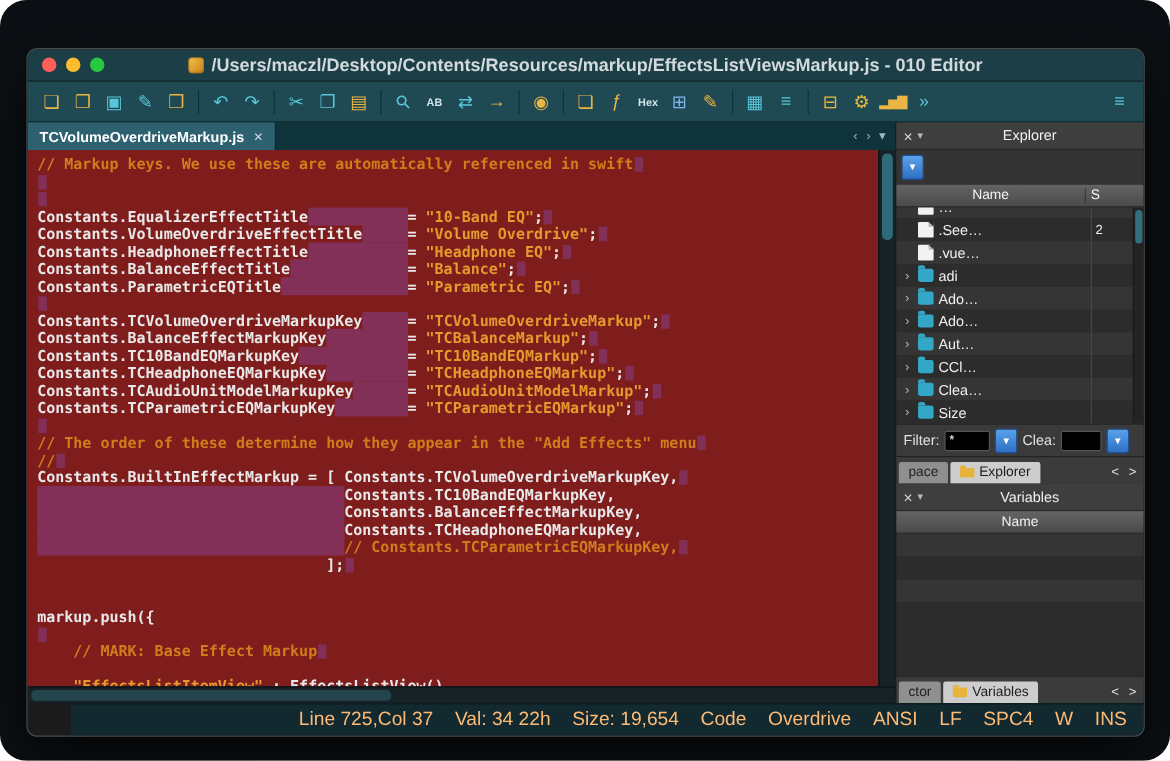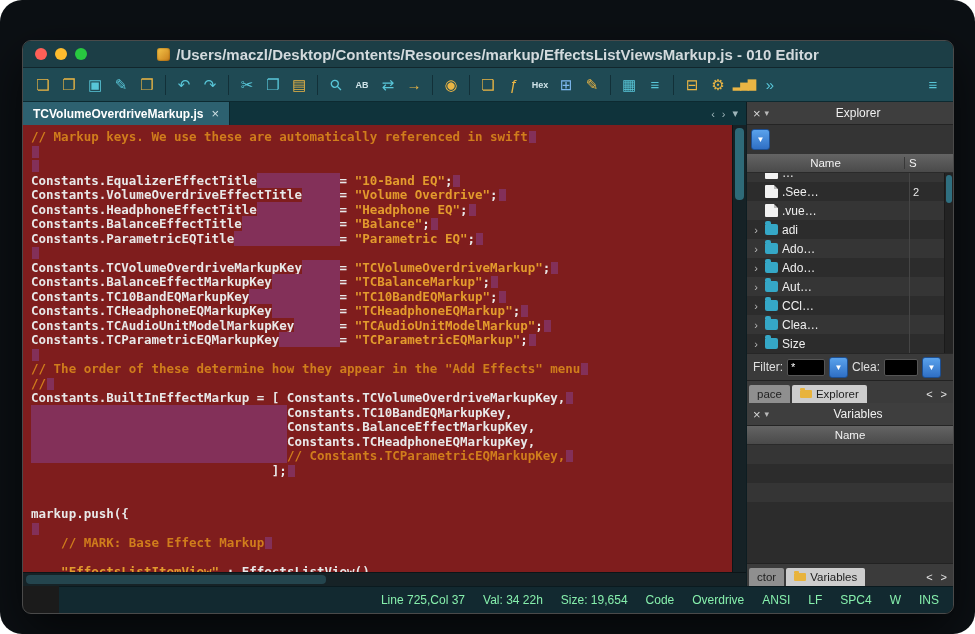--- a/index.html
+++ b/index.html
@@ -79,21 +79,21 @@
   .ptab{height:18px;display:flex;align-items:center;gap:4px;padding:0 8px;font-size:11.5px;border-radius:2px 2px 0 0;}
   .ptab.active{background:#cdcdcd;color:#1d1d1d;}
   .ptab.inactive{background:#8f8f8f;color:#222;}
   .goldfolder{width:12px;height:8px;background:#e8b33c;border-radius:1px;position:relative;display:inline-block;}
   .goldfolder::before{content:"";position:absolute;left:0;top:-2px;width:5px;height:2px;background:#e8b33c;border-radius:1px 1px 0 0;}
   .pnav{margin-left:auto;color:#e6e6e6;font-size:11px;display:flex;gap:8px;padding:0 4px 3px 0;}
   .vlist{flex:0 0 76px;overflow:hidden;background:#2b2b2b;}
   .pfiller{flex:1;background:#2c2c2c;}
   
   .statusbar{flex:0 0 26px;background:#122930;display:flex;align-items:center;justify-content:flex-end;gap:18px;
-    padding:0 14px;font-size:12px;color:#86efac;border-top:1px solid #0a1a1f;white-space:nowrap;margin-left:36px;}
+    padding:0 14px;font-size:16px;color:#fdba74;border-top:1px solid #0a1a1f;white-space:nowrap;margin-left:36px;}
   .stitem{cursor:default;}
 </style>
 </head>
 <body>
 
 <div class="backdrop">
   <div class="window">
 
     <div class="titlebar">
       <div class="lights">

